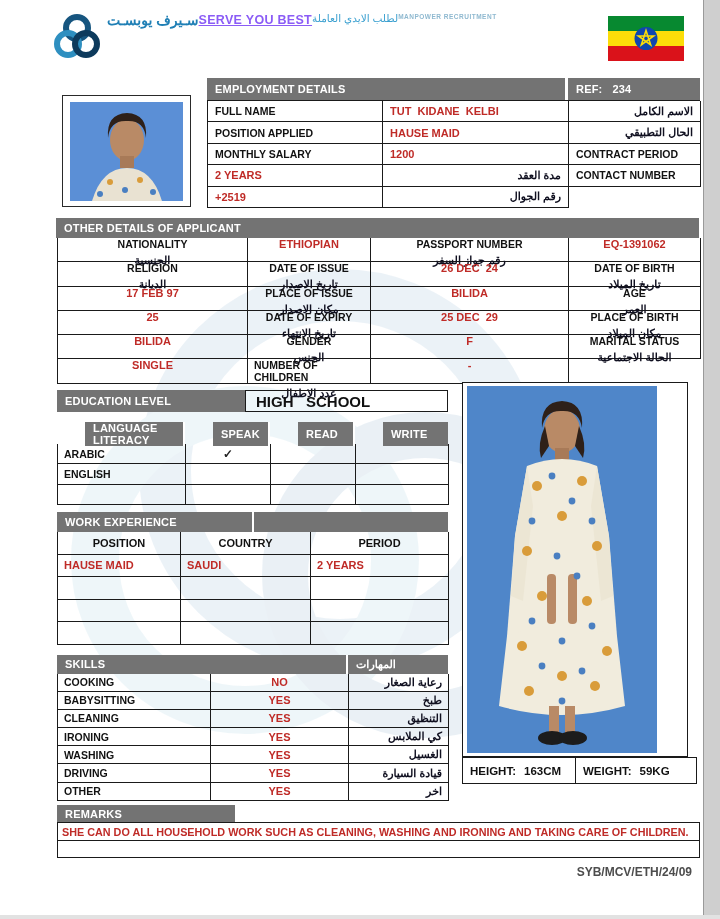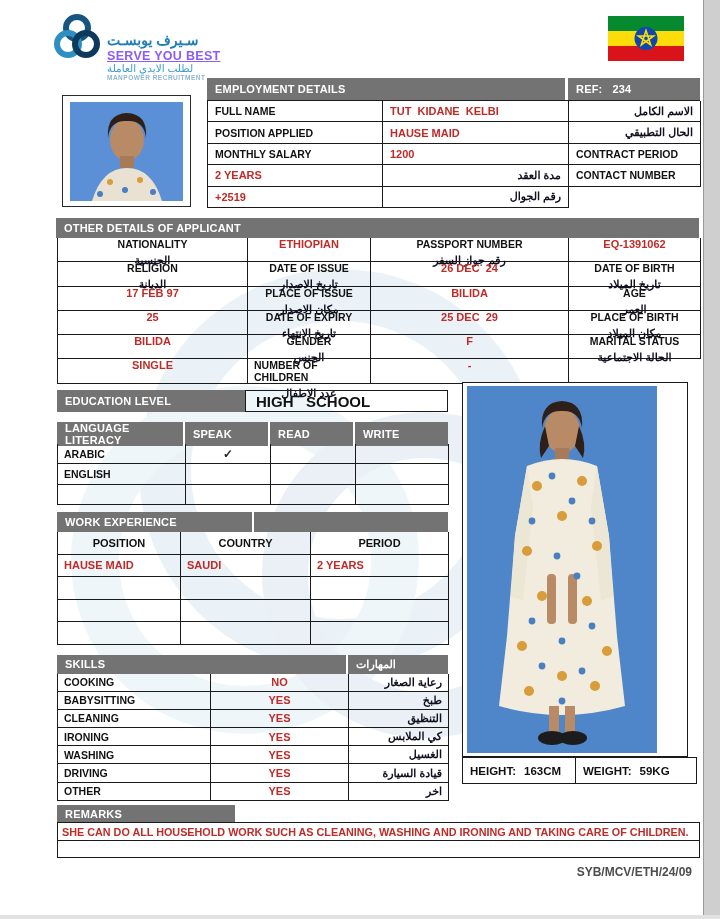--- a/index.html
+++ b/index.html
@@ -10,21 +10,21 @@
     background:#cfcfcf; border-left:1px solid #9a9a9a; }
   .bottom-strip { position:absolute; left:0; bottom:0; width:720px; height:4px; background:#e2e2e2; }
 
   .watermark { position:absolute; left:40px; top:230px; opacity:.14; z-index:0; }
 
   .bar { background:#737373; color:#fff; font-weight:bold; font-size:11px;
     display:flex; align-items:center; padding:0 8px; letter-spacing:.2px; }
 
   
   .brand { position:absolute; left:54px; top:13px; display:flex; gap:7px; z-index:2; }
-  .brand-text { display:flex; flex-direction:column; line-height:1.12;margin-top:20px; }
+  .brand-text { display:flex; flex-direction:row; line-height:1.12; }
   .ar-name { font-size:14px; font-weight:bold; color:#1f7fb5; }
   .en-name { font-size:12.5px; font-weight:bold; color:#8b5cf6; letter-spacing:.3px;text-decoration:underline; }
   .ar-tag  { font-size:10.5px; color:#3ba0d0; }
   .en-tag  { font-size:6.5px; font-weight:bold; color:#8fb9d0; letter-spacing:.5px; }
 
   .flag { position:absolute; left:608px; top:16px; z-index:2; }
 
   
   .headshot { position:absolute; left:62px; top:95px; width:129px; height:112px;
     border:1px solid #2a2a2a; background:#fff; z-index:2; }
@@ -58,21 +58,21 @@
 
   
   .edu-bar { position:absolute; left:57px; top:390px; width:188px; height:22px; z-index:2; }
   .edu-val { position:absolute; left:245px; top:390px; width:203px; height:22px; z-index:2;
     border:1.3px solid #1a1a1a; display:flex; align-items:center; padding:0 10px;
     font-size:15px; font-weight:bold; color:#111;text-align:center; }
 
   
   .lang-head { position:absolute; left:57px; top:422px; width:391px; height:22px; z-index:2;
     display:grid; grid-template-columns:128px 85px 85px 93px; }
-  .lang-head > div { border-right:2px solid #fff; }
+  .lang-head > div { border-right:2px solid #fff;margin-left:28px; }
   .lang-head > div:last-child { border-right:none; }
   .lang-grid { position:absolute; left:57px; top:444px; width:391px; z-index:2;
     display:grid; grid-template-columns:128px 85px 85px 93px; grid-auto-rows:20.4px;
     border-left:1.3px solid #1a1a1a; }
   .lang-grid > div { border-right:1.3px solid #1a1a1a; border-bottom:1.3px solid #1a1a1a;
     display:flex; align-items:center; padding:0 6px; }
   .ctr { justify-content:center; }
   .check { font-size:12px; color:#222; font-weight:bold; }
 
   

